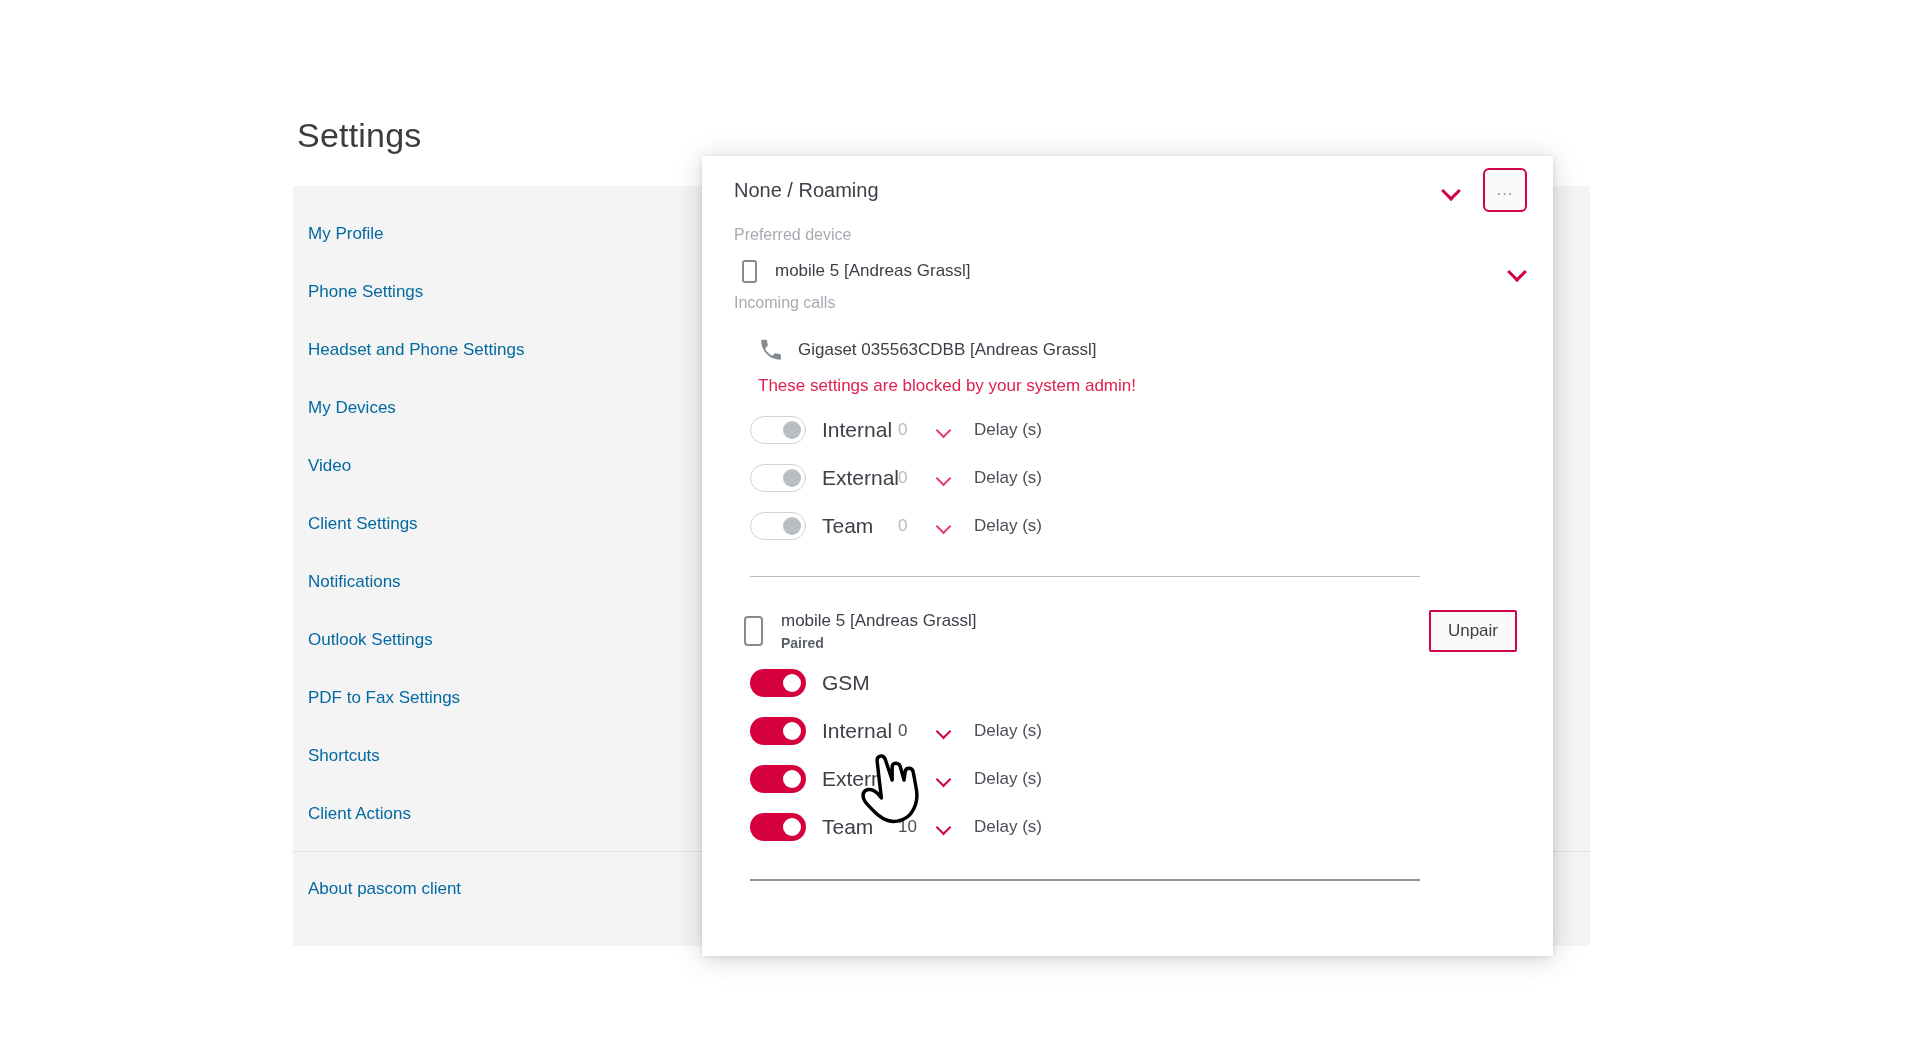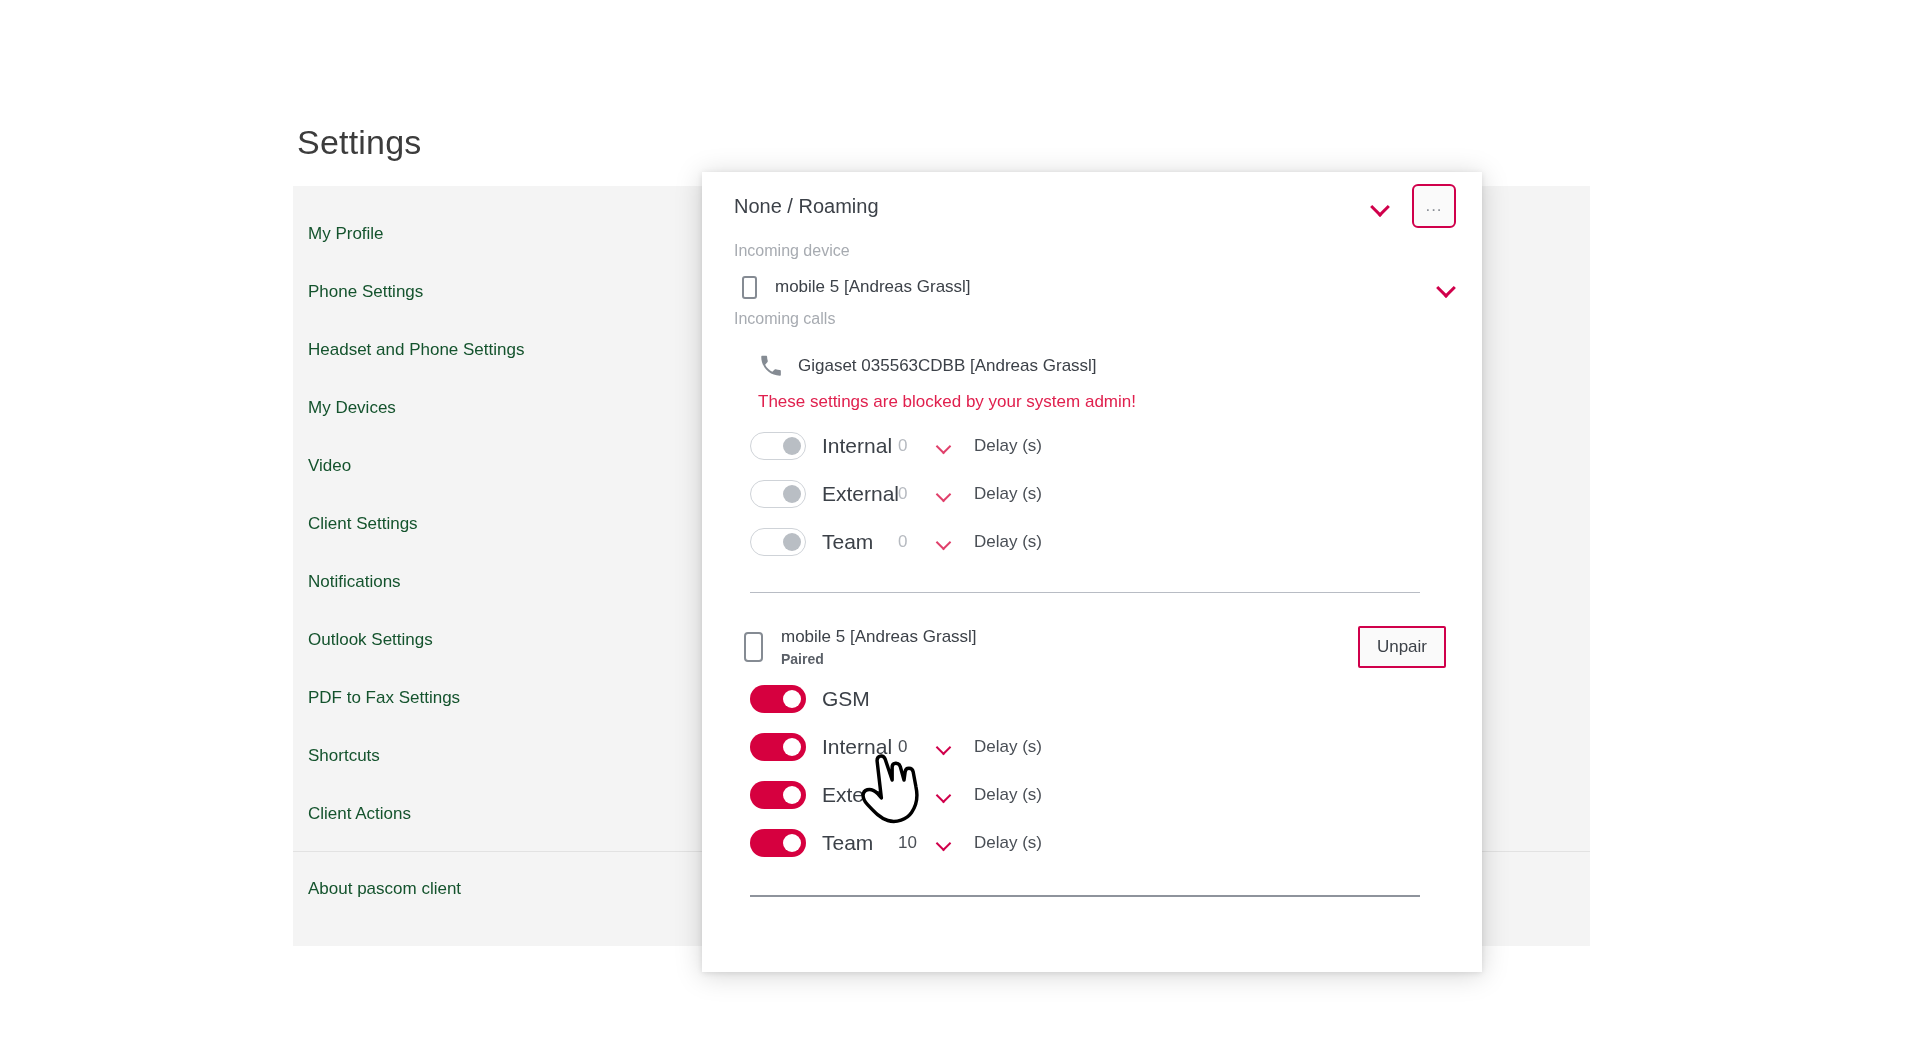--- a/index.html
+++ b/index.html
@@ -16,21 +16,21 @@
     position: relative;
     width: 1920px;
     height: 1040px;
     background: #ffffff;
   }
 
   
   .page-title {
     position: absolute;
     left: 297px;
-    top: 123px;
+    top: 116px;
     font-size: 34px;
     font-weight: 400;
     color: #3c3c3c;
     letter-spacing: 0.2px;
   }
 
   
   .settings-panel {
     position: absolute;
     left: 293px;
@@ -46,21 +46,21 @@
     top: 0;
     width: 430px;
     padding-top: 19px;
   }
 
   .nav-item {
     height: 58px;
     line-height: 58px;
     padding-left: 15px;
     font-size: 17px;
-    color: #14532d;
+    color: #0369a1;
     cursor: pointer;
     white-space: nowrap;
   }
 
   .nav-sep {
     height: 1px;
     background: #e2e2e2;
     margin: 8px 0 8px 0;
     width: 1297px;
   }
@@ -72,22 +72,22 @@
     font-size: 17px;
     color: #e9e9e9;
     white-space: nowrap;
     overflow: hidden;
   }
 
   
   .modal {
     position: absolute;
     left: 702px;
-    top: 172px;
-    width: 780px;
+    top: 156px;
+    width: 851px;
     height: 800px;
     background: #ffffff;
     box-shadow: 0 3px 26px rgba(0,0,0,0.17), 0 1px 6px rgba(0,0,0,0.10);
     overflow: hidden;
   }
 
   .modal-inner { padding: 0 26px; }
 
   
   .hdr-row {
@@ -370,21 +370,21 @@
     <div class="modal-inner">
 
       <div class="hdr-row">
         <div class="hdr-title">None / Roaming</div>
         <div class="chev hdr-chev"></div>
         <div class="dots-btn">
           <span>...</span>
         </div>
       </div>
 
-      <div class="sub-label">Incoming device</div>
+      <div class="sub-label">Preferred device</div>
       <div class="dev-row">
         <div class="ico-phone-outline"></div>
         <div class="dev-name">mobile 5 [Andreas Grassl]</div>
         <div class="chev"></div>
       </div>
 
       <div class="sub-label">Incoming calls</div>
 
       <div class="calls-block">
         <div class="gigaset-row">

